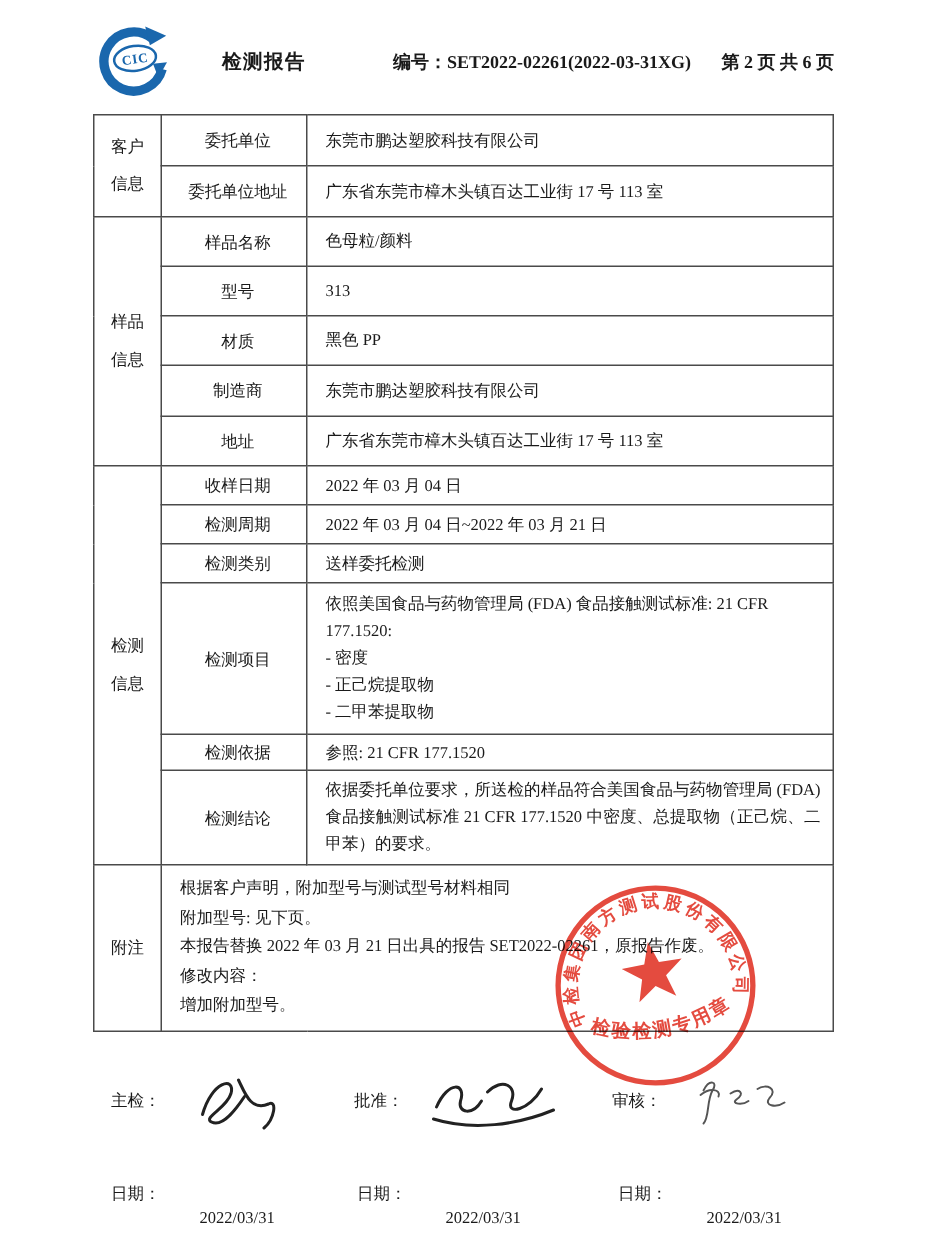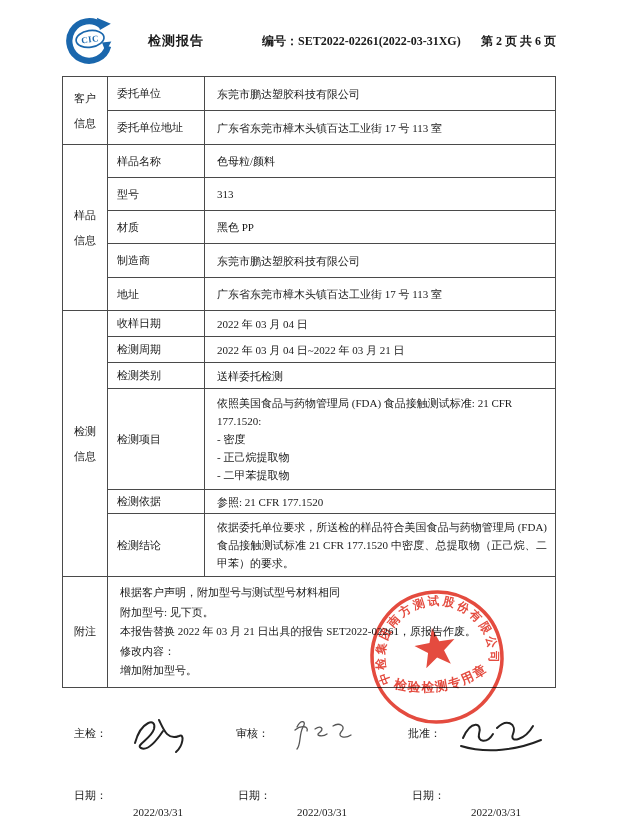--- a/index.html
+++ b/index.html
@@ -19,21 +19,21 @@
   .logo-wrap { width:54px; height:50px; flex:0 0 auto; }
   .hdr-title { font-weight:bold; font-size:13px; margin-left:32px; letter-spacing:1px; }
   .hdr-no { font-weight:bold; font-size:12px; margin-left:58px; white-space:nowrap; }
   .hdr-pages { font-weight:bold; font-size:12px; margin-left:auto; white-space:nowrap; }
   
   table.report { width:100%; border-collapse:collapse; table-layout:fixed; font-size:11px; }
   table.report td, table.report th { border:1px solid #4a4a4a; vertical-align:middle; font-weight:normal; }
   col.c1 { width:45px; } col.c2 { width:97px; }
   th.sec-label { text-align:center; padding:2px 0; }
   th.sec-label .vtxt { display:block; width:2.2em; margin:0 auto; line-height:2.2; text-align:center; }
-  td.fld { padding:2px 4px 2px 9px; }
+  td.fld { padding:2px 4px 2px 9px;text-align:center; }
   td.val { padding:2px 8px 2px 12px; line-height:18px; }
   td.val.pre { white-space:pre-line; padding-top:5px; padding-bottom:5px; }
   td.val.justify { text-align:justify; padding-top:4px; padding-bottom:4px; }
   tr.h34 { height:34px; } tr.h33 { height:33px; } tr.h26 { height:26px; }
   tr.h94 { height:94px; } tr.h24 { height:24px; } tr.h62 { height:62px; } tr.h98 { height:98px; }
   td.notes-cell { padding:6px 8px 6px 12px; line-height:19.5px; vertical-align:top; }
   
   .sig-block { margin-top:24px; position:relative; z-index:1; }
   .sig-row { display:grid; grid-template-columns:160px 170px 1fr; column-gap:2px; padding-left:12px; }
   .sig-cell { display:flex; align-items:center;text-align:center; }
@@ -166,34 +166,34 @@
   <div class="sig-block">
     <div class="sig-row">
       <div class="sig-cell">
         <span class="sig-label">主检：</span>
         <svg class="sig-scribble" width="78" height="42" viewBox="0 0 78 42" aria-label="赵亮">
           <path d="M14 30 C20 8 36 4 33 16 C30 26 14 32 20 35 C28 39 38 24 42 18" fill="none" stroke="#222" stroke-width="2" stroke-linecap="round"></path>
           <path d="M38 7 C42 15 46 28 58 23 C64 20 62 33 55 39" fill="none" stroke="#222" stroke-width="2" stroke-linecap="round"></path>
         </svg>
       </div>
       <div class="sig-cell">
+        <span class="sig-label">批准：</span>
+        <svg class="sig-scribble" width="92" height="44" viewBox="0 0 92 44" aria-label="徐鹏">
+          <path d="M8 26 C16 8 28 10 24 22 C22 30 32 32 38 22" fill="none" stroke="#222" stroke-width="2" stroke-linecap="round"></path>
+          <path d="M42 16 C52 6 62 12 58 22 C54 32 70 28 78 14" fill="none" stroke="#222" stroke-width="2" stroke-linecap="round"></path>
+          <path d="M6 34 C32 42 62 38 86 28" fill="none" stroke="#222" stroke-width="2" stroke-linecap="round"></path>
+        </svg>
+      </div>
+      <div class="sig-cell">
         <span class="sig-label">审核：</span>
         <svg class="sig-scribble" width="80" height="38" viewBox="0 0 80 38" aria-label="肖文东">
           <path d="M14 12 C18 4 24 6 20 12 C16 19 18 30 14 34" fill="none" stroke="#555" stroke-width="1.3" stroke-linecap="round"></path>
           <path d="M12 15 C18 10 26 11 24 16" fill="none" stroke="#555" stroke-width="1.3" stroke-linecap="round"></path>
           <path d="M32 14 C38 10 42 14 36 18 C32 21 40 22 44 19" fill="none" stroke="#555" stroke-width="1.3" stroke-linecap="round"></path>
           <path d="M50 11 C56 7 64 11 58 17 C54 22 62 24 68 20" fill="none" stroke="#555" stroke-width="1.3" stroke-linecap="round"></path>
-        </svg>
-      </div>
-      <div class="sig-cell">
-        <span class="sig-label">批准：</span>
-        <svg class="sig-scribble" width="92" height="44" viewBox="0 0 92 44" aria-label="徐鹏">
-          <path d="M8 26 C16 8 28 10 24 22 C22 30 32 32 38 22" fill="none" stroke="#222" stroke-width="2" stroke-linecap="round"></path>
-          <path d="M42 16 C52 6 62 12 58 22 C54 32 70 28 78 14" fill="none" stroke="#222" stroke-width="2" stroke-linecap="round"></path>
-          <path d="M6 34 C32 42 62 38 86 28" fill="none" stroke="#222" stroke-width="2" stroke-linecap="round"></path>
         </svg>
       </div>
     </div>
     <div class="date-row">
       <div class="date-cell">
         <span>日期：</span>
         <span class="date-val">2022/03/31</span>
       </div>
       <div class="date-cell">
         <span>日期：</span>

